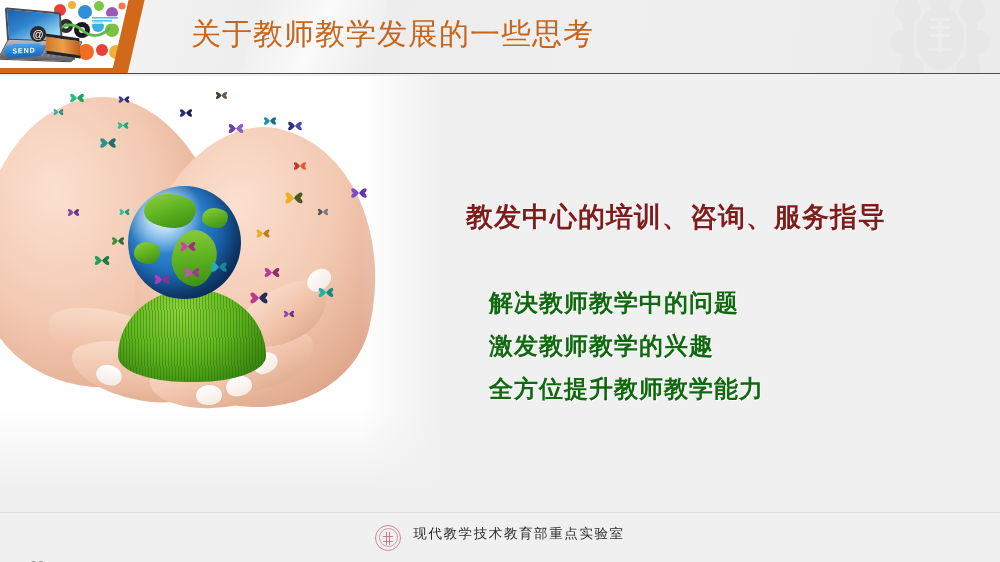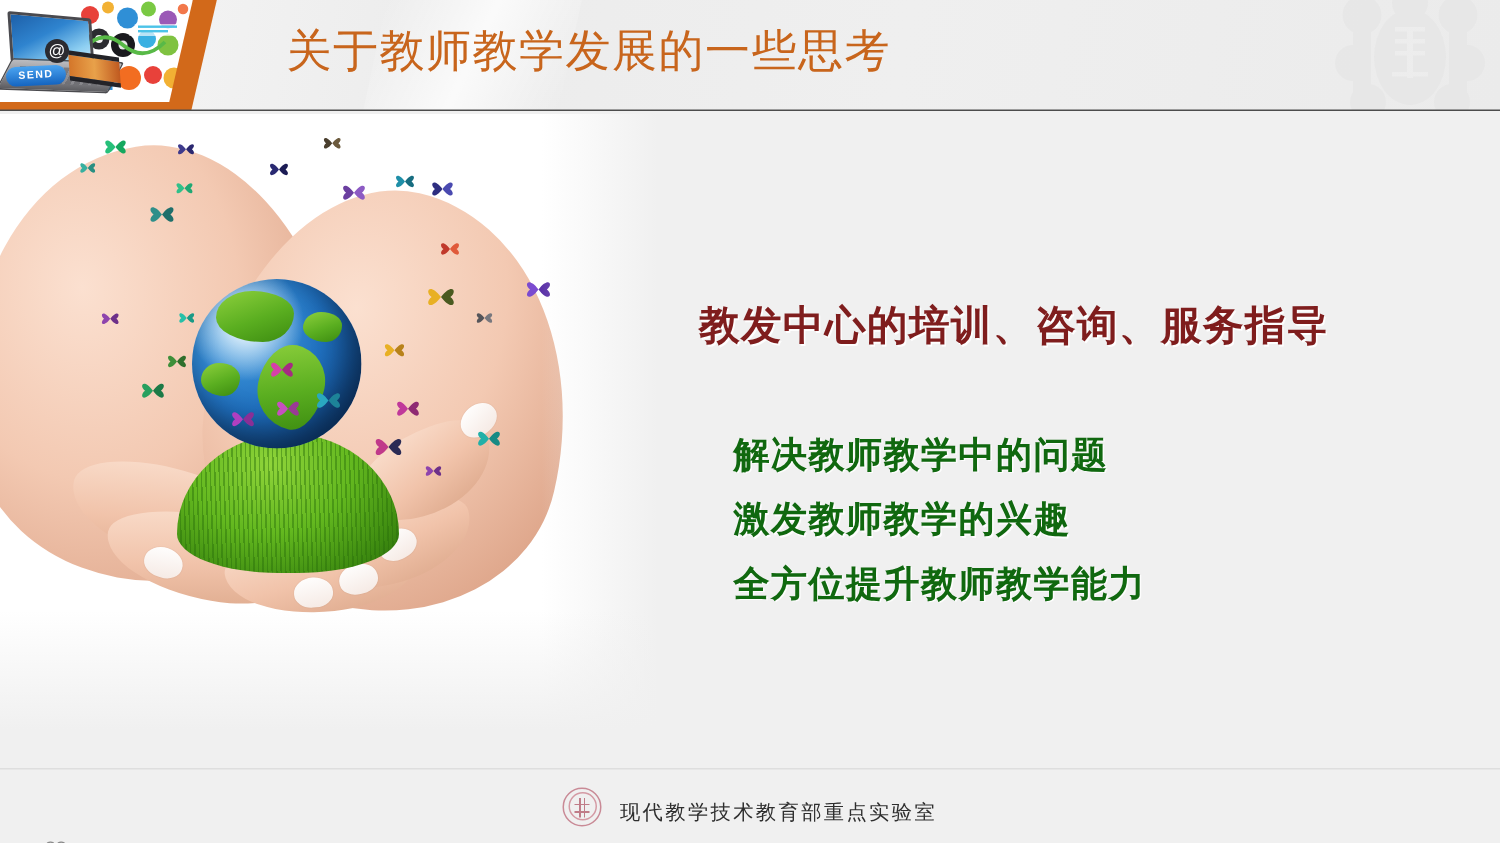--- a/index.html
+++ b/index.html
@@ -185,21 +185,21 @@
     content:""; position:absolute; left:50%; top:6px;
     width:10px; height:13px; margin-left:-5px;
     background:
       linear-gradient(90deg,rgba(0,0,0,0) 0 3px,#c07c88 3px 4px,rgba(0,0,0,0) 4px 6px,#c07c88 6px 7px,rgba(0,0,0,0) 7px 10px),
       linear-gradient(180deg,rgba(0,0,0,0) 0 4px,#c07c88 4px 5px,rgba(0,0,0,0) 5px 9px,#c07c88 9px 10px,rgba(0,0,0,0) 10px 13px);
   }
   .foot-text {
     font-size:13.5px; color:#2e2e2e; letter-spacing:1.6px;
     font-family:"DejaVu Serif","Liberation Serif",serif; white-space:nowrap;
   }
-  .foot-left { display:flex; align-items:flex-end; gap:12px; }
+  .foot-left { display:flex; align-items:flex-start; gap:12px; }
 </style>
 </head>
 <body>
 
 <div class="slide">
 
   <div class="header">
     <div class="header-sheen"></div>
 
     <svg class="wm" viewBox="0 0 104 86">

